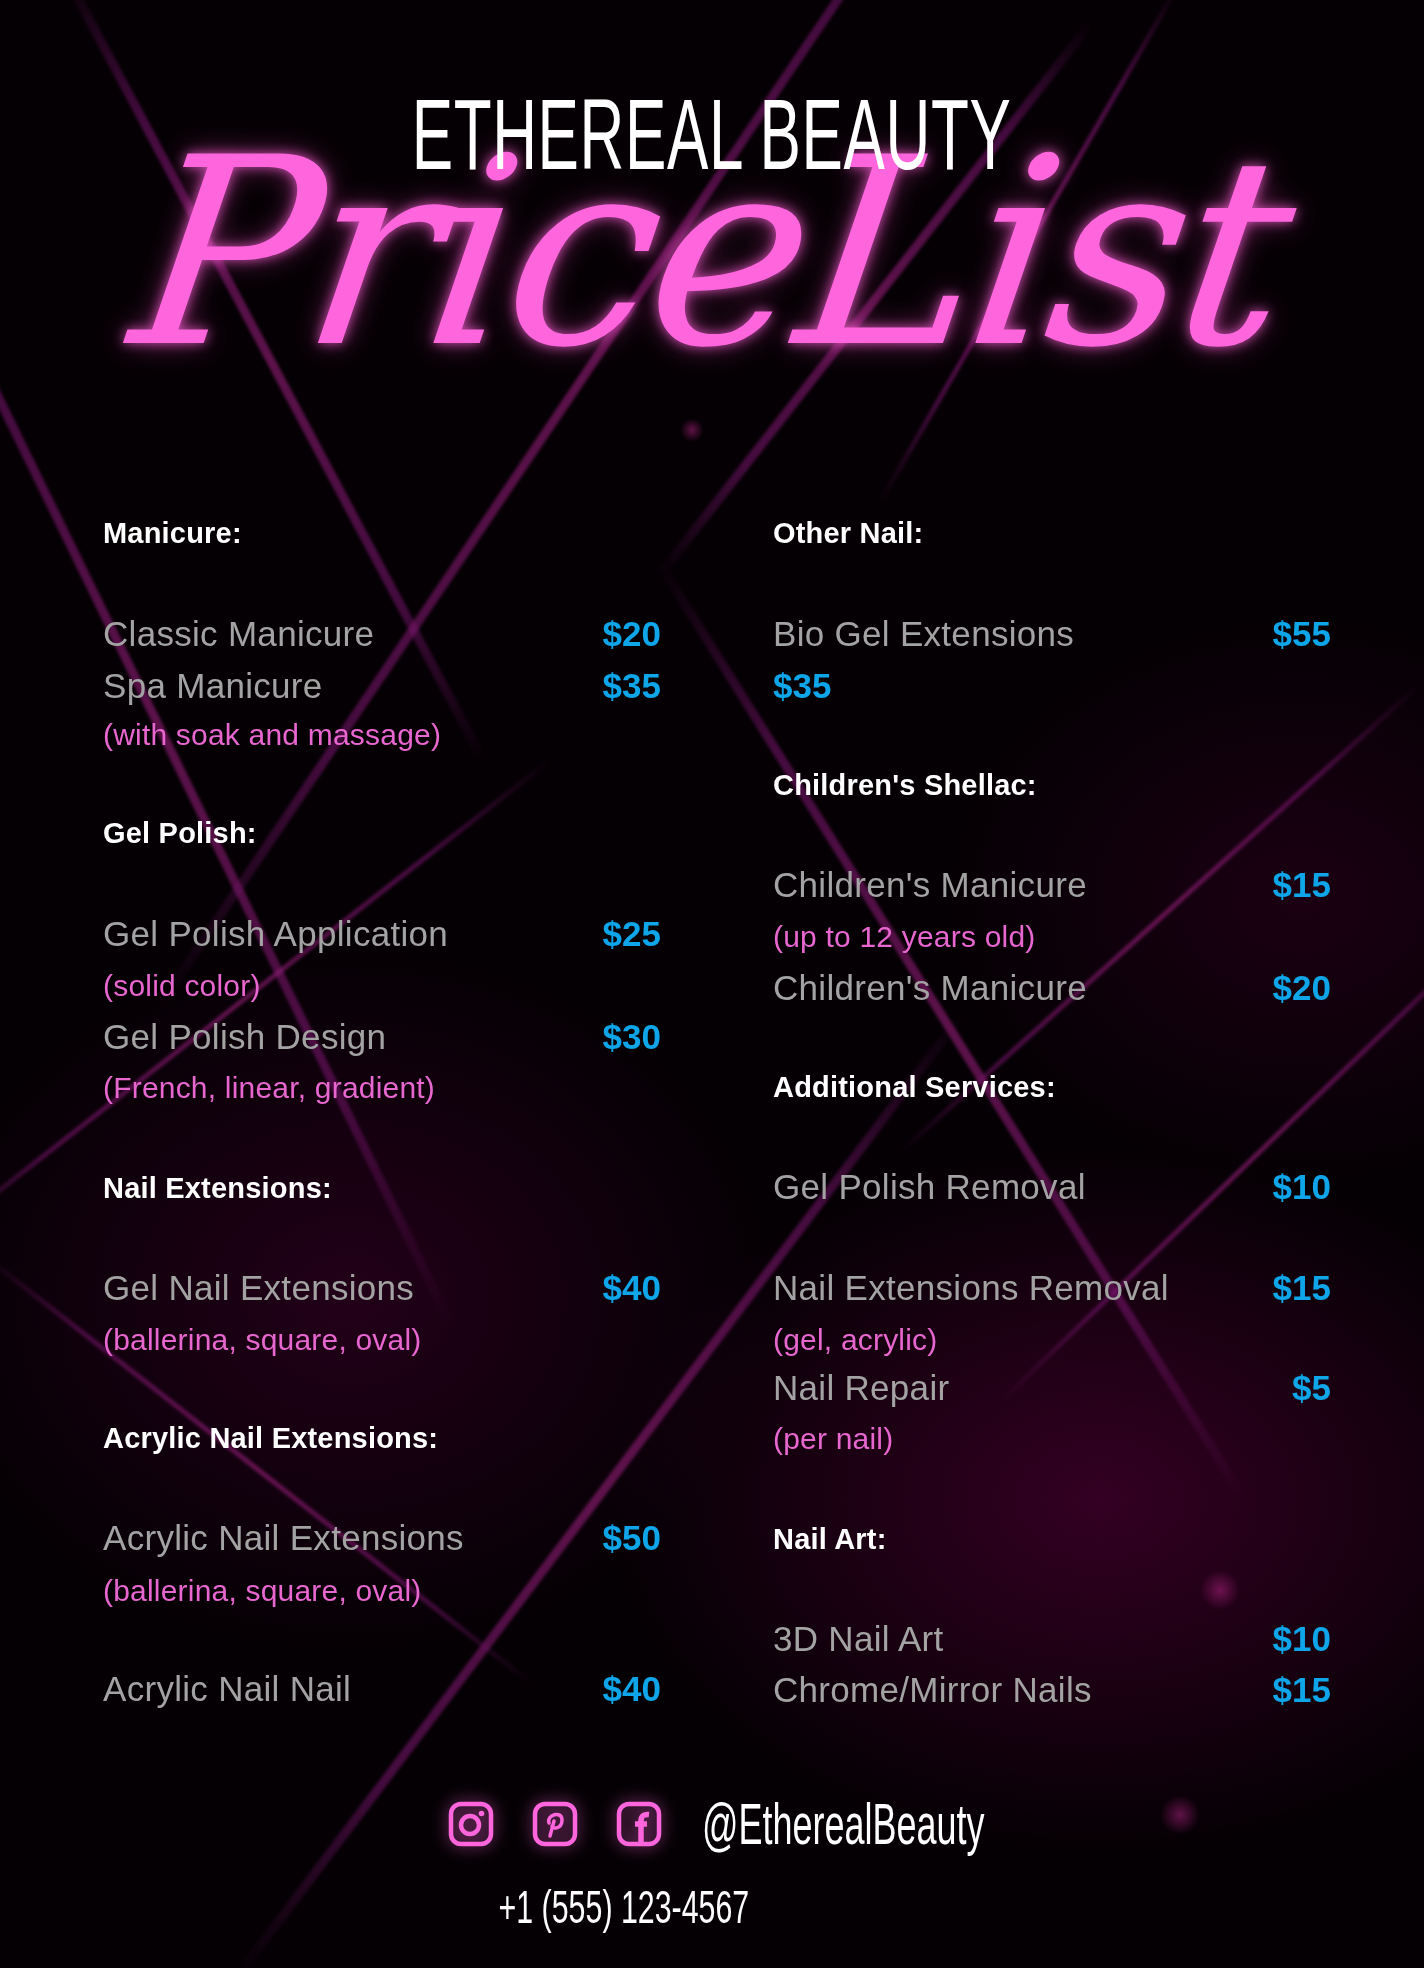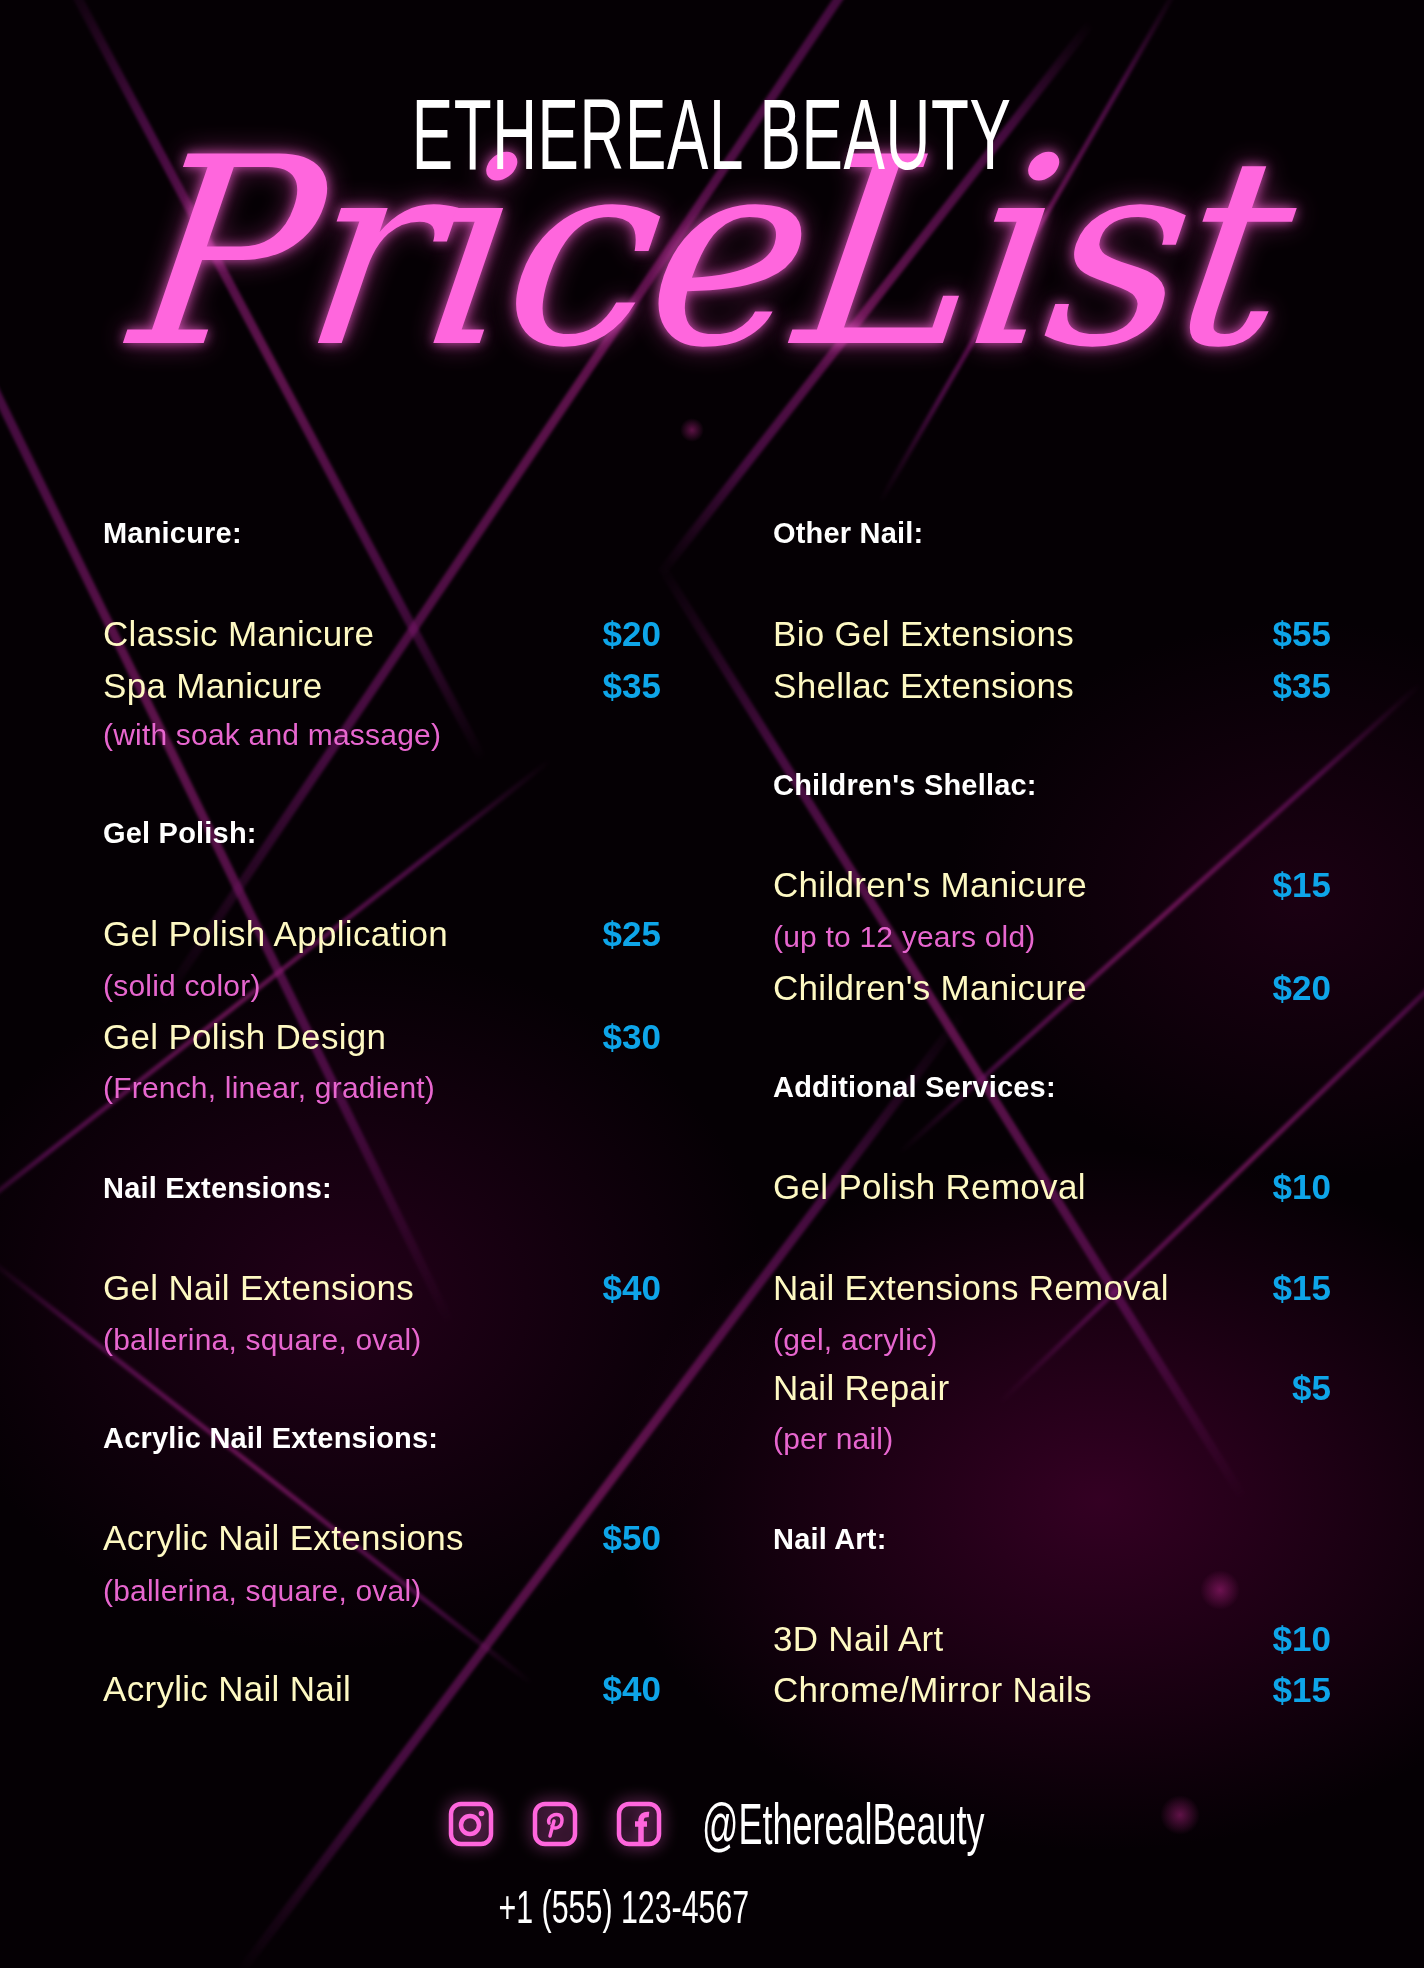--- a/index.html
+++ b/index.html
@@ -30,21 +30,21 @@
   .script span { display: inline-block; font-family: "DejaVu Serif", serif; font-style: italic;
     font-size: 260px; line-height: 290px; color: #ff66dd; letter-spacing: -6px;
     text-shadow: 0 0 12px rgba(255,102,221,0.75), 0 0 28px rgba(255,80,200,0.45);
     transform: scaleX(1.02) skewX(-8deg); }
 
   .col { position: absolute; top: 0; }
   .col.left { left: 103px; width: 558px; }
   .col.right { left: 773px; width: 558px; }
   .row { position: absolute; left: 0; width: 100%; display: flex; justify-content: space-between; align-items: baseline; }
   .heading { position: absolute; left: 0; color: #fff; font-weight: bold; font-size: 29px; line-height: 40px; letter-spacing: 0.2px; }
-  .item-name { color: #fef9c3; font-size: 35px; line-height: 44px; font-weight: normal; letter-spacing: 0.3px; }
+  .item-name { color: #a3a3a3; font-size: 35px; line-height: 44px; font-weight: normal; letter-spacing: 0.3px; }
   .price { color: #0ea5e9; font-size: 35px; line-height: 44px; font-weight: bold; }
   .sub { position: absolute; left: 0; color: #e766cf; font-size: 30px; line-height: 38px; letter-spacing: 0.2px; }
 
   .footer-social { position: absolute; top: 1796px; left: 448px; height: 56px; display: flex; align-items: center; }
   .icon { width: 46px; height: 46px; margin-right: 38px; filter: drop-shadow(0 0 8px rgba(255,102,221,0.7)); }
   .icon:nth-child(3) { margin-right: 40px; }
   .handle { color: #fff; font-size: 58px; line-height: 56px; display: inline-block; transform: scaleX(0.62); transform-origin: 0 50%; white-space: nowrap; }
   .phone { position: absolute; left: 0; width: 1248px; top: 1883px; text-align: center; }
   .phone span { display: inline-block; color: #fff; font-size: 46px; line-height: 48px; transform: scaleX(0.66); }
 </style>
@@ -118,21 +118,20 @@
   </div>
 </div>
 
 <div class="col right">
   <div class="heading" style="top:513px">Other Nail:</div>
   <div class="row" style="top:612px">
     <span class="item-name">Bio Gel Extensions</span>
     <span class="price">$55</span>
   </div>
   <div class="row" style="top:664px">
-    <span class="item-name">Shellac Extensions</span>
     <span class="price">$35</span>
   </div>
 
   <div class="heading" style="top:765px">Children's Shellac:</div>
   <div class="row" style="top:863px">
     <span class="item-name">Children's Manicure</span>
     <span class="price">$15</span>
   </div>
   <div class="sub" style="top:918px">(up to 12 years old)</div>
   <div class="row" style="top:966px">

